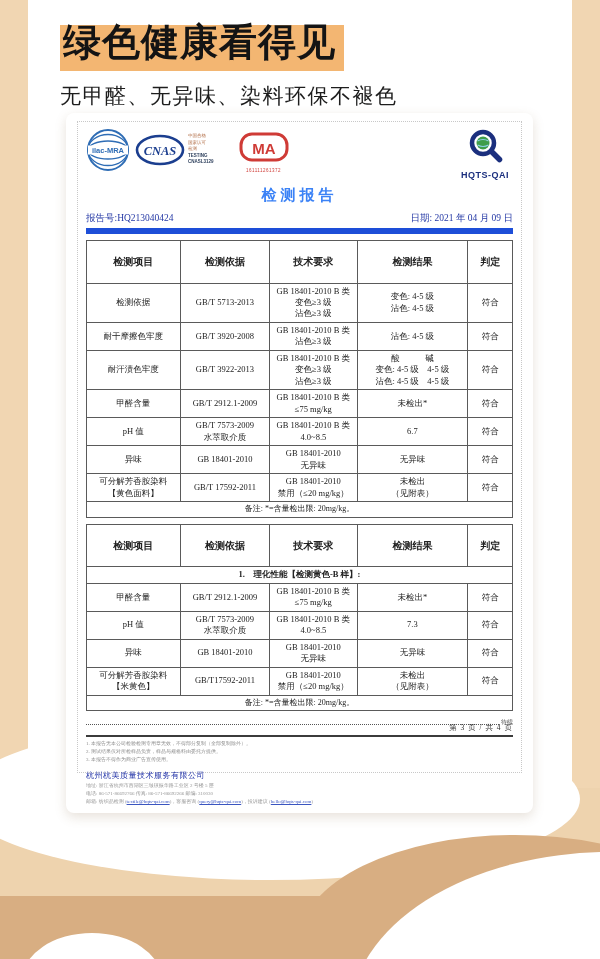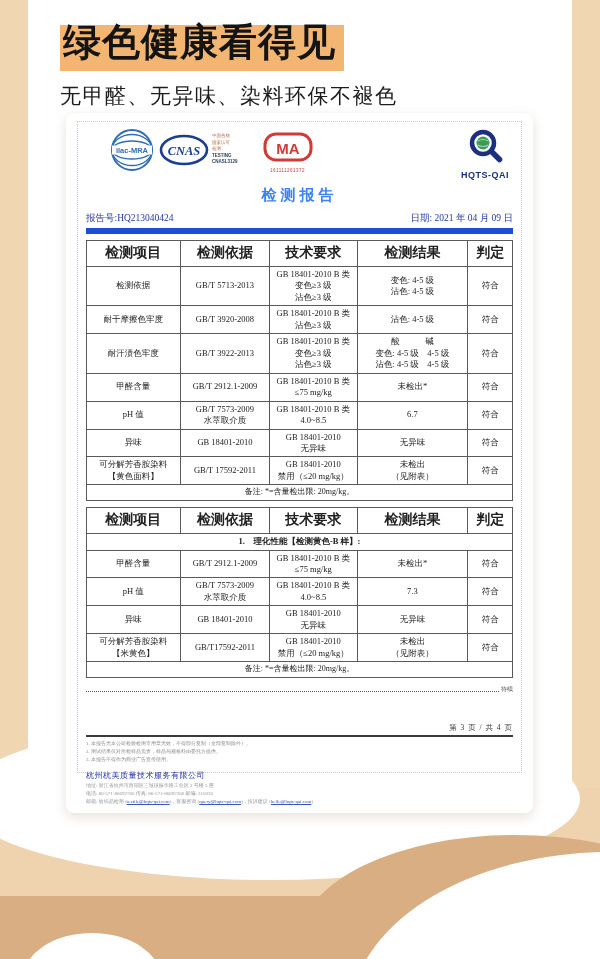--- a/index.html
+++ b/index.html
@@ -30,21 +30,21 @@
 
   
   .card { position:absolute; left:66px; top:113px; width:467px; height:700px; z-index:10;
           background:#ffffff; border-radius:8px; box-shadow:0 4px 12px rgba(120,90,50,.18);
           font-family:"Liberation Serif","DejaVu Serif",serif; color:#2b2b2b; }
   .card-dotted { position:absolute; left:11px; right:11px; top:8px; bottom:40px;
                  border:1px dotted #c8c8c8; pointer-events:none; }
   .card-inner { position:relative; padding:15px 20px 0 20px; }
 
   
-  .logos { display:flex; align-items:flex-start; height:56px;margin-left:24px; }
+  .logos { display:flex; align-items:flex-start; height:56px; }
   .logo-ilac svg { display:block; }
   .logo-cnas { margin-left:5px; margin-top:6px; }
   .cnas-side { margin-left:3px; margin-top:5px; font-size:4.5px; line-height:1.45;
                font-family:"Liberation Sans",sans-serif; }
   .cnas-side .l1,.cnas-side .l2,.cnas-side .l3 { color:#b06a42; }
   .cnas-side .l4,.cnas-side .l5 { color:#30425e; font-weight:bold; }
   .logo-cma { margin-left:24px; margin-top:3px; text-align:center; }
   .cma-num { font-size:4.5px; color:#cf3b36; letter-spacing:.5px; margin-top:1px;
              font-family:"Liberation Sans",sans-serif; }
   .logo-hqts { margin-left:auto; margin-right:4px; margin-top:1px; text-align:center; }
@@ -55,21 +55,21 @@
                   letter-spacing:4px; margin-top:2px; }
   .report-line { display:flex; justify-content:space-between; align-items:flex-end;
                  margin-top:7px; padding-bottom:3px; border-bottom:6px solid #1d4ed8;
                  font-size:9.5px; color:#2438a5; font-weight:500; }
 
   
   table.report-table { width:100%; border-collapse:collapse; margin-top:6px;
                        font-size:8.5px; line-height:1.35; color:#222;
                        border:1.5px solid #4a4a4a; table-layout:fixed; }
   table.report-table th, table.report-table td { border:1px solid #5a5a5a; }
-  table.report-table th { font-weight:bold; padding:3px 2px; font-size:14px; }
+  table.report-table th { font-weight:bold; padding:14px 2px; font-size:10px; }
   table.report-table td { text-align:center; vertical-align:middle; padding:2px 2px;
                           white-space:pre-line; }
   td.section-cell { text-align:left; font-weight:bold; padding:3px 5px; }
   td.note-cell    { text-align:left; padding:3px 5px; font-size:8px; }
   .col-item{width:22%;} .col-basis{width:21%;} .col-req{width:20.5%;} .col-res{width:26%;} .col-ver{width:10.5%;}
   .tbl2 { margin-top:13px; }
 
   .continue-line { display:flex; align-items:flex-end; margin-top:7px; }
   .continue-dots { flex:1; border-bottom:1.5px dotted #555; height:1px; margin-bottom:2px; }
   .continue-label { font-size:6px; color:#444; margin-left:2px; }

